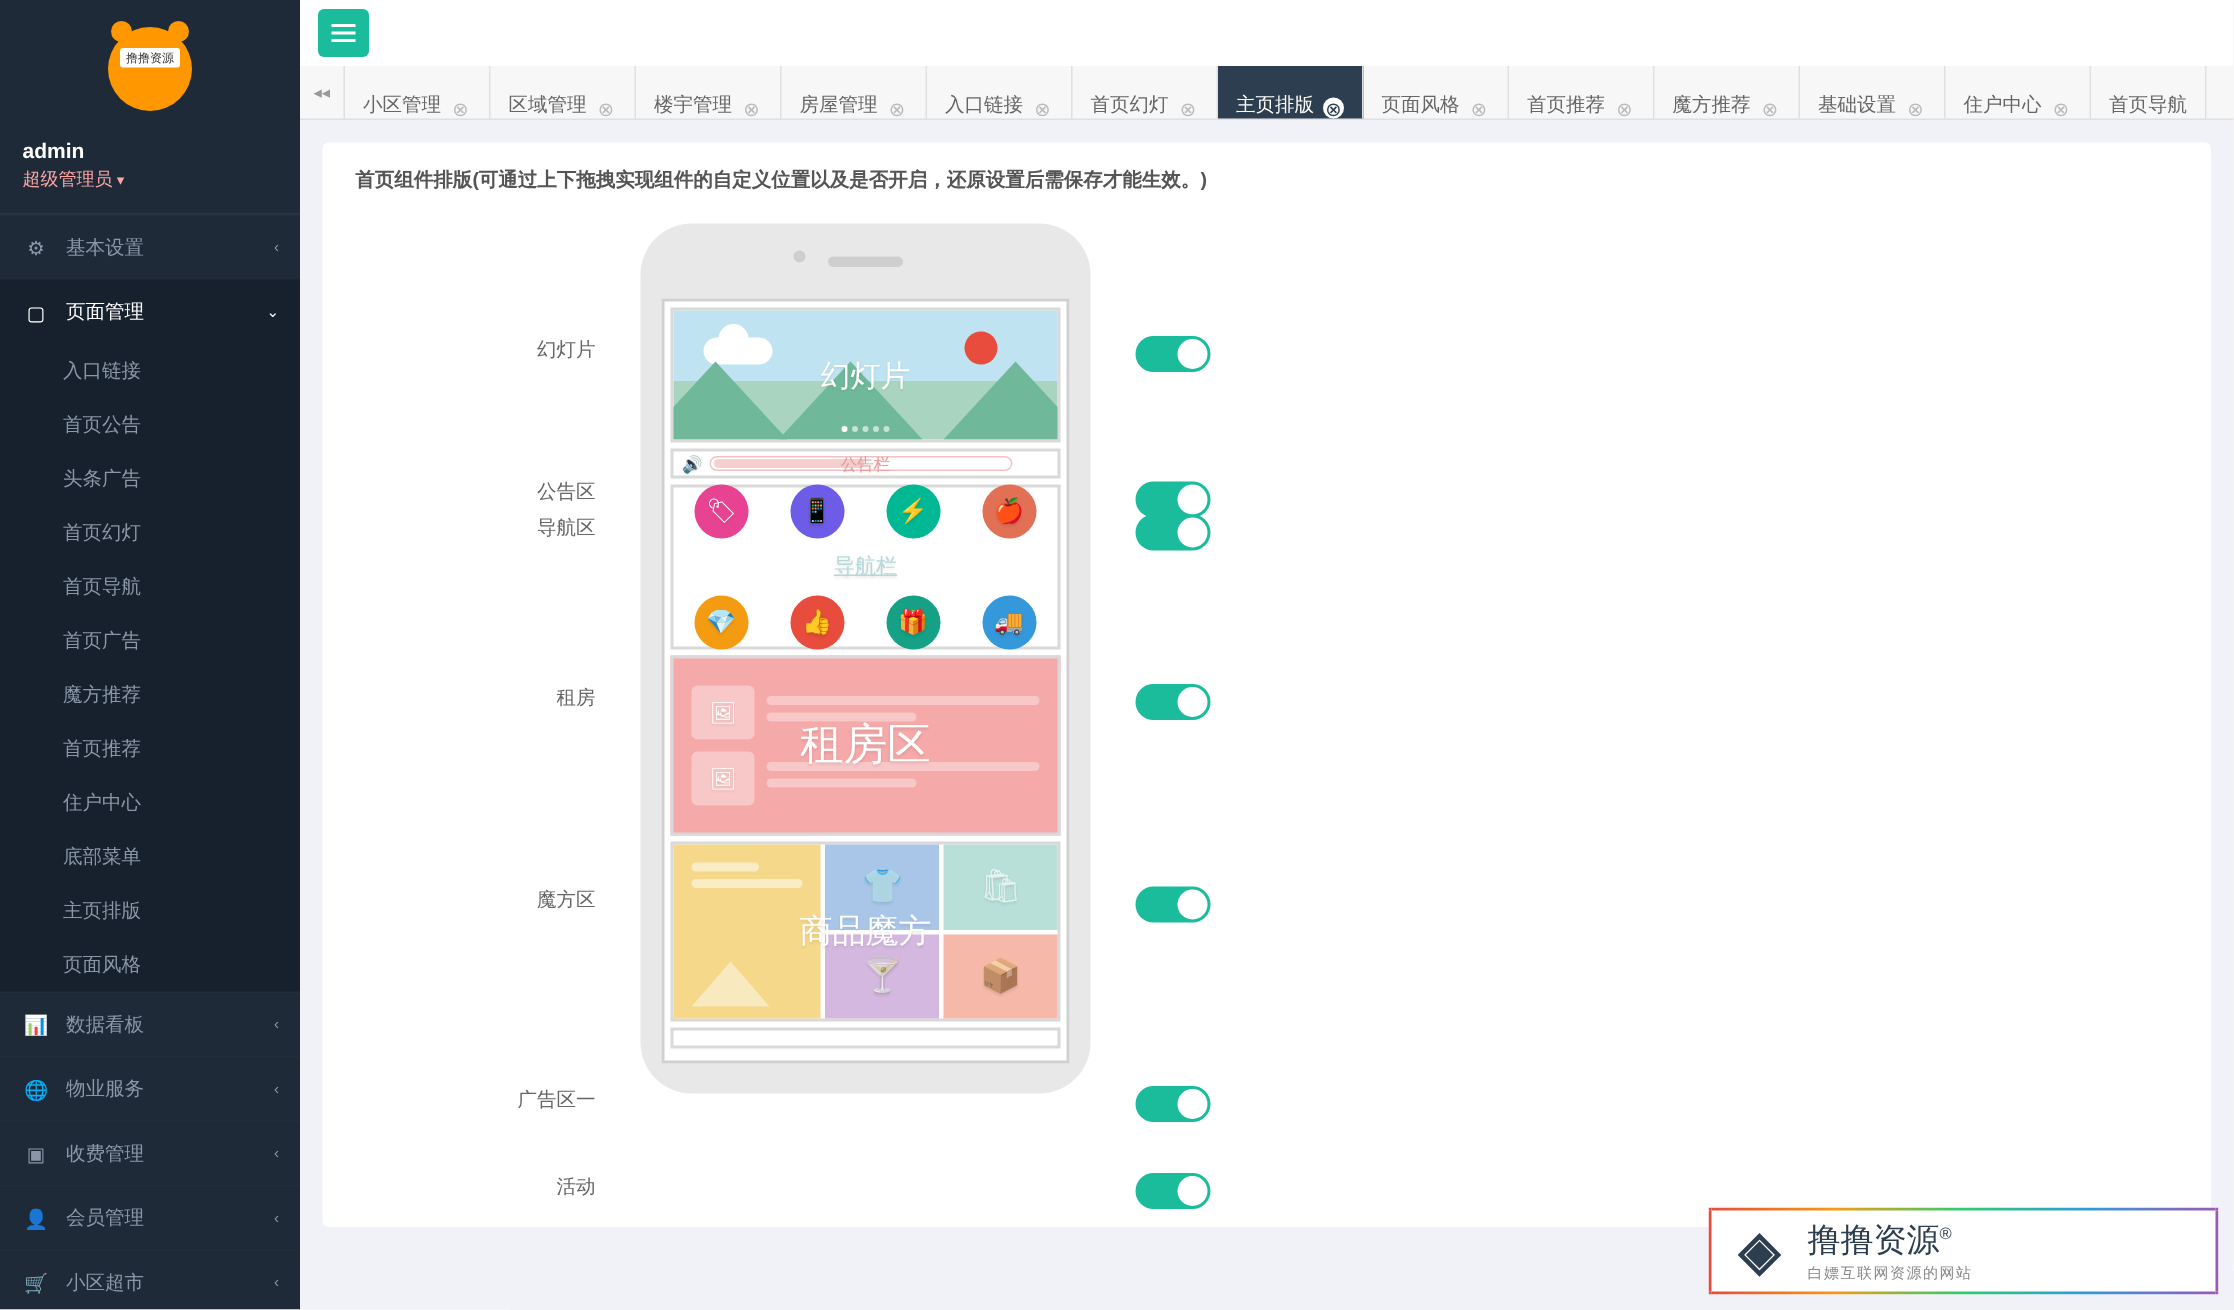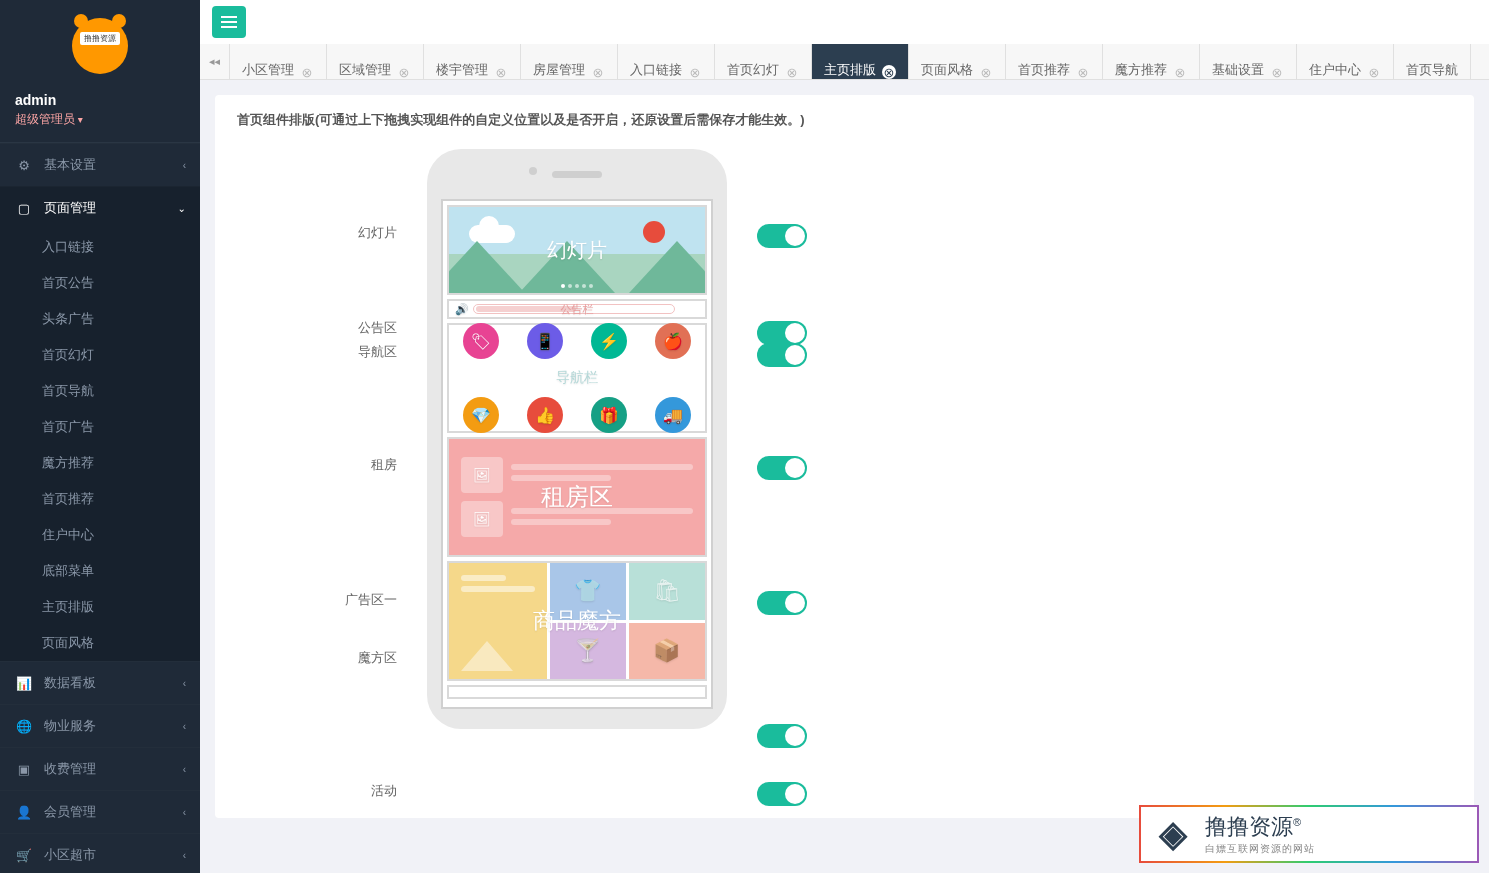--- a/index.html
+++ b/index.html
@@ -84,21 +84,21 @@
 .nav-ico { width: 36px; height: 36px; border-radius: 50%; display: flex; align-items: center; justify-content: center; color: #fff; font-size: 16px; }
 .c1 { background: #e84393; } .c2 { background: #6c5ce7; } .c3 { background: #00b894; } .c4 { background: #e17055; }
 .c5 { background: #f39c12; } .c6 { background: #e74c3c; } .c7 { background: #16a085; } .c8 { background: #3498db; }
 
 .comp-rent { height: 120px; background: #f5a9a9; flex-direction: column; gap: 8px; padding: 12px; }
 .rent-item { display: flex; width: 100%; gap: 8px; align-items: center; }
 .rent-img { width: 42px; height: 36px; background: rgba(255,255,255,0.35); border-radius: 4px; display: flex; align-items: center; justify-content: center; font-size: 14px; }
 .rent-lines { flex: 1; }
 .rent-line { height: 6px; background: rgba(255,255,255,0.35); border-radius: 3px; margin-bottom: 5px; }
 .rent-line.short { width: 55%; }
-.rent-title { position: absolute; font-size: 24px; }
+.rent-title { position: absolute; font-size: 29px; }
 
 .comp-cube { height: 120px; background: #fff; padding: 0; }
 .cube-grid { display: grid; grid-template-columns: 1.3fr 1fr 1fr; grid-template-rows: 1fr 1fr; width: 100%; height: 100%; gap: 3px; }
 .cube-a { grid-row: 1/3; background: #f5d88a; padding: 10px; }
 .cube-b { background: #a9c6e8; } .cube-c { background: #b8e0d8; }
 .cube-d { background: #d5b8e0; } .cube-e { background: #f5b8a9; }
 .cube-grid > div { display: flex; align-items: center; justify-content: center; font-size: 22px; color: rgba(255,255,255,0.7); position: relative; }
 .cube-a .inner-lines { position: absolute; top: 12px; left: 12px; right: 12px; }
 .cube-a .inner-lines div { height: 6px; background: rgba(255,255,255,0.5); border-radius: 3px; margin-bottom: 5px; }
 .cube-a .inner-lines div:first-child { width: 60%; }
@@ -268,22 +268,22 @@
       <div class="panel">
         <div class="panel-title">首页组件排版(可通过上下拖拽实现组件的自定义位置以及是否开启，还原设置后需保存才能生效。)</div>
 
         <div class="layout-body">
 
           <div class="labels-col">
             <div class="label-row lbl-slider">幻灯片</div>
             <div class="label-row lbl-notice">公告区</div>
             <div class="label-row lbl-nav">导航区</div>
             <div class="label-row lbl-rent">租房</div>
+            <div class="label-row lbl-cube">魔方区</div>
             <div class="label-row lbl-ad">广告区一</div>
-            <div class="label-row lbl-cube">魔方区</div>
             <div class="label-row lbl-act">活动</div>
           </div>
 
           <div class="phone-col">
             <div class="phone">
               <div class="screen">
                 <div class="comp comp-slider">
                   <div class="cloud"></div>
                   <div class="sun"></div>
                   <div class="mtn mtn1"></div>
@@ -303,21 +303,21 @@
                   <div class="notice-bar"></div>
                   <span class="notice-text">公告栏</span>
                 </div>
                 <div class="comp comp-nav">
                   <div class="nav-row">
                     <div class="nav-ico c1">🏷</div>
                     <div class="nav-ico c2">📱</div>
                     <div class="nav-ico c3">⚡</div>
                     <div class="nav-ico c4">🍎</div>
                   </div>
-                  <span style="color:#b5d8d8;font-size:14px;">导航栏</span>
+                  <span style="color:#b5d8d8;font-size:14px;text-decoration:underline;">导航栏</span>
                   <div class="nav-row">
                     <div class="nav-ico c5">💎</div>
                     <div class="nav-ico c6">👍</div>
                     <div class="nav-ico c7">🎁</div>
                     <div class="nav-ico c8">🚚</div>
                   </div>
                 </div>
                 <div class="comp comp-rent">
                   <div class="rent-item">
                       <div class="rent-img">🖼</div>

